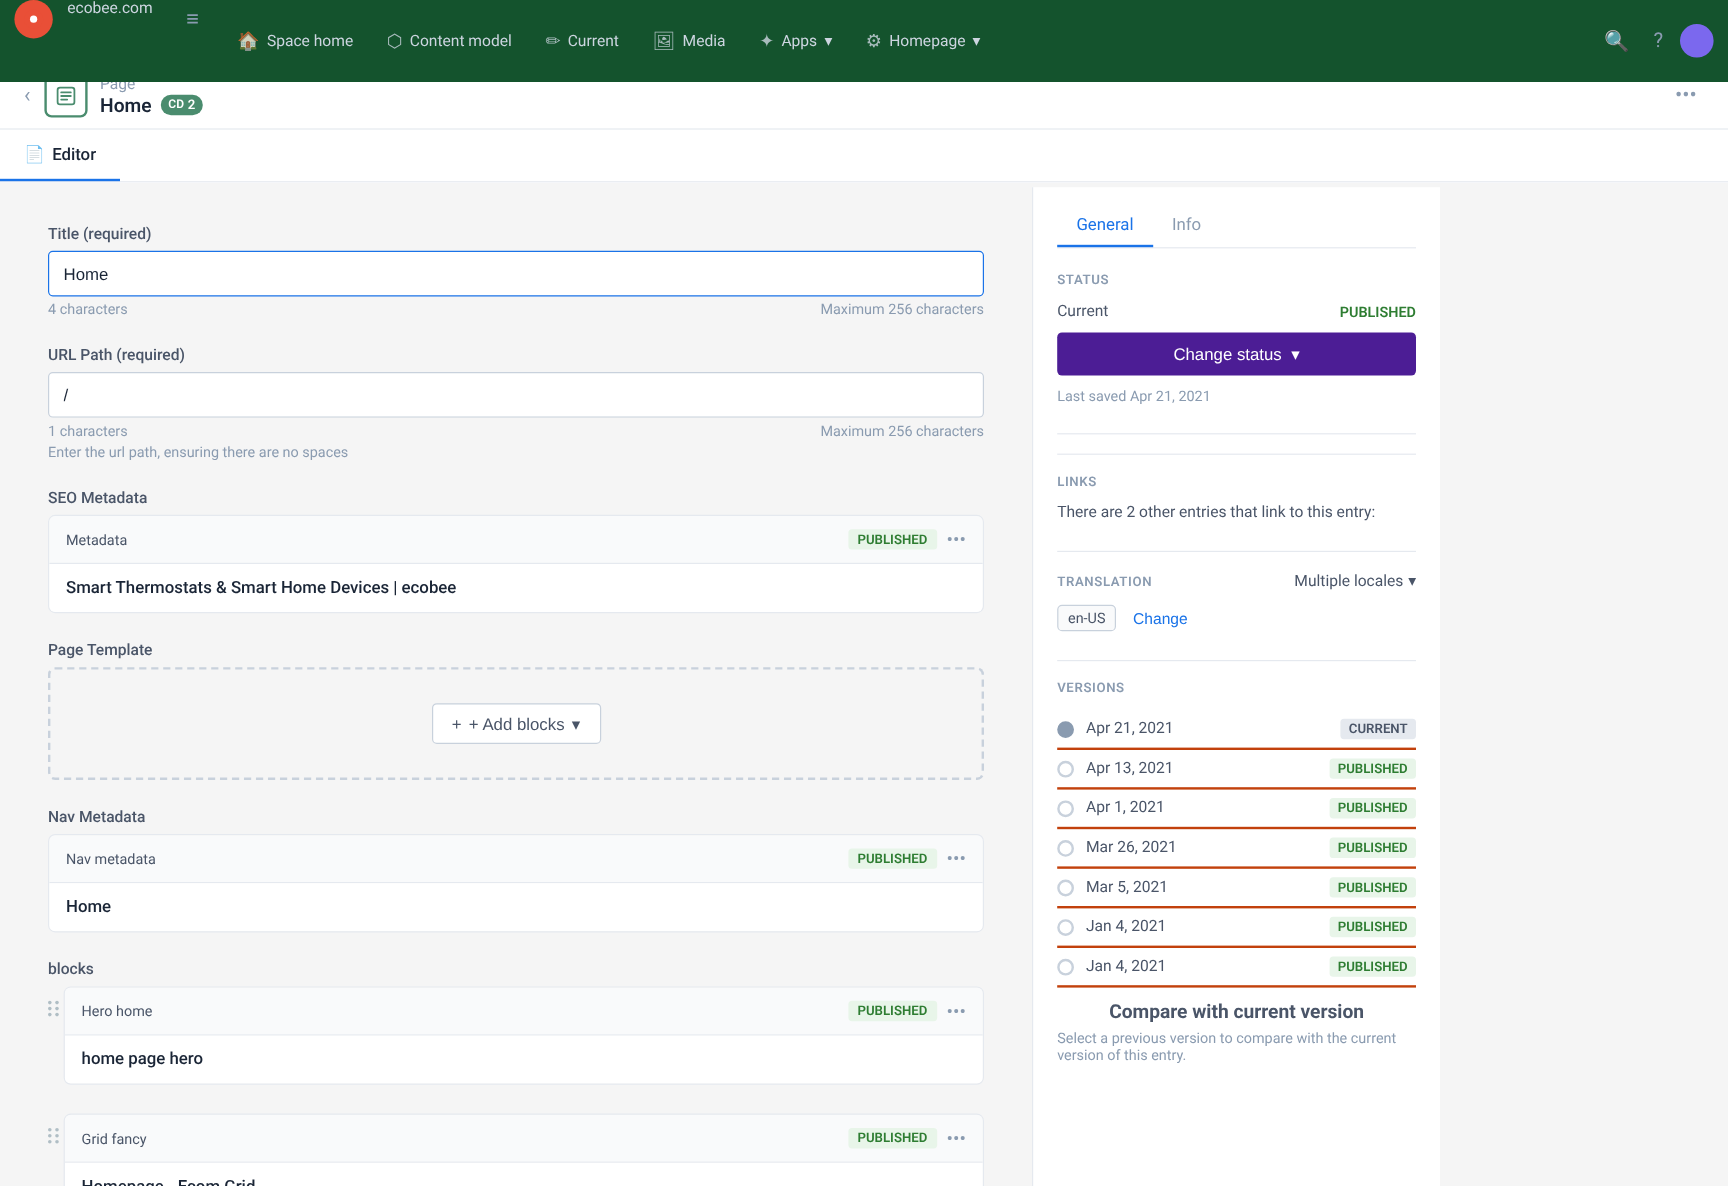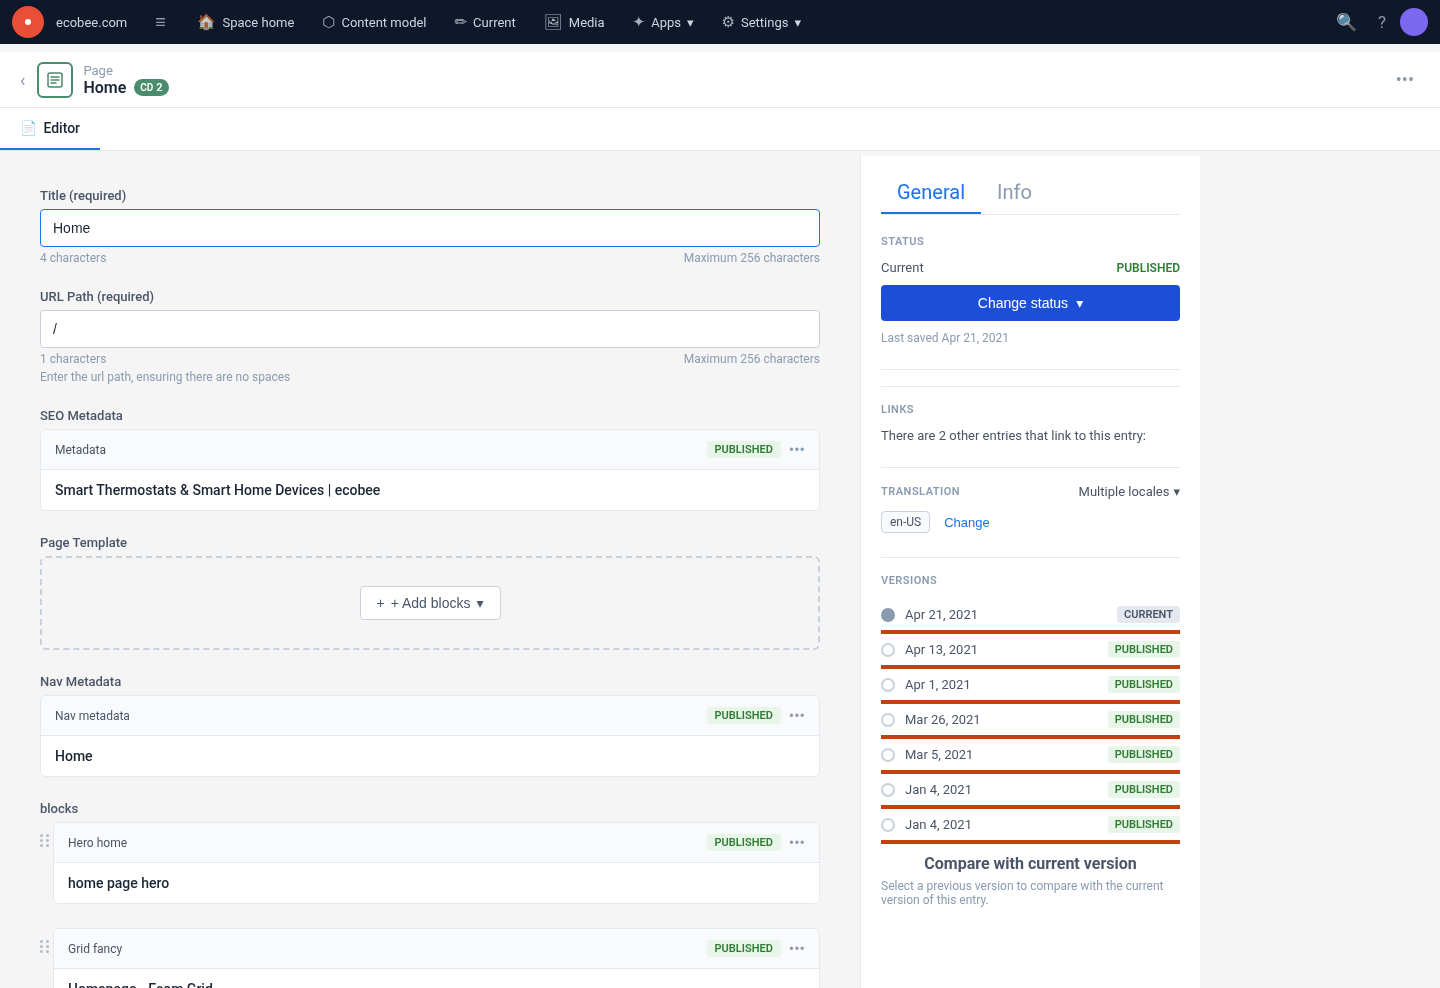--- a/index.html
+++ b/index.html
@@ -1,23 +1,22 @@
 <!DOCTYPE html>
 <html><head>
   <meta charset="utf-8">
   <style>
     * { box-sizing: border-box; margin: 0; padding: 0; }
     body { font-family: -apple-system, BlinkMacSystemFont, 'Segoe UI', Roboto, sans-serif; background: #f5f5f5; color: #2a3039; font-size: 14px; }
 
     
     .top-nav {
-      background: #0f172a;
-      height: 44px;
-      display: flex;
-      align-items: center;
+      background: #14532d;
+      height: 68px;
+      display: flex;
       padding: 0 12px;
       gap: 4px;
       position: fixed;
       top: 0; left: 0; right: 0;
       z-index: 100;
     }
     .top-nav-logo {
       width: 32px; height: 32px;
       background: #e94f37;
       border-radius: 50%;
@@ -305,21 +304,21 @@
 
     
     .sidebar-tabs {
       display: flex;
       border-bottom: 1px solid #e5e9ef;
       margin-bottom: 20px;
       margin-top: -4px;
     }
     .sidebar-tab {
       padding: 8px 16px;
-      font-size: 20px;
+      font-size: 14px;
       color: #8a9bb0;
       cursor: pointer;
       border-bottom: 2px solid transparent;
       text-align: right;
     }
     .sidebar-tab.active {
       color: #1a73e8;
       border-bottom: 2px solid #1a73e8;
     }
 
@@ -341,21 +340,21 @@
     }
     .status-label { font-size: 13px; color: #4a5568; }
     .status-published {
       font-size: 12px;
       font-weight: 600;
       color: #2e7d32;
       text-transform: uppercase;
     }
     .change-status-btn {
       width: 100%;
-      background: #1d4ed8;
+      background: #4c1d95;
       color: white;
       border: none;
       border-radius: 4px;
       padding: 10px;
       font-size: 14px;
       font-weight: 500;
       cursor: pointer;
       display: flex;
       align-items: center;
       justify-content: center;
@@ -426,21 +425,21 @@
       cursor: pointer;
       background: none;
       border: none;
     }
 
     
     .version-row {
       display: flex;
       align-items: center;
       padding: 7px 0;
-      border-bottom: 4px solid #c2410c;
+      border-bottom: 2px solid #c2410c;
     }
     .version-radio {
       width: 14px; height: 14px;
       border-radius: 50%;
       border: 2px solid #c8d1dc;
       margin-right: 10px;
       flex-shrink: 0;
     }
     .version-radio.filled {
       background: #8a9bb0;
@@ -519,21 +518,21 @@
     <span class="nav-icon">🖼</span>
     <span>Media</span>
   </a>
   <a class="top-nav-item">
     <span class="nav-icon">✦</span>
     <span>Apps</span>
     <span>▾</span>
   </a>
   <a class="top-nav-item">
     <span class="nav-icon">⚙</span>
-    <span>Settings</span>
+    <span>Homepage</span>
     <span>▾</span>
   </a>
 
   <div class="top-nav-right">
     <div class="top-nav-icon-btn">🔍</div>
     <div class="top-nav-icon-btn">?</div>
     <div class="top-nav-avatar"></div>
   </div>
 </nav>
 

